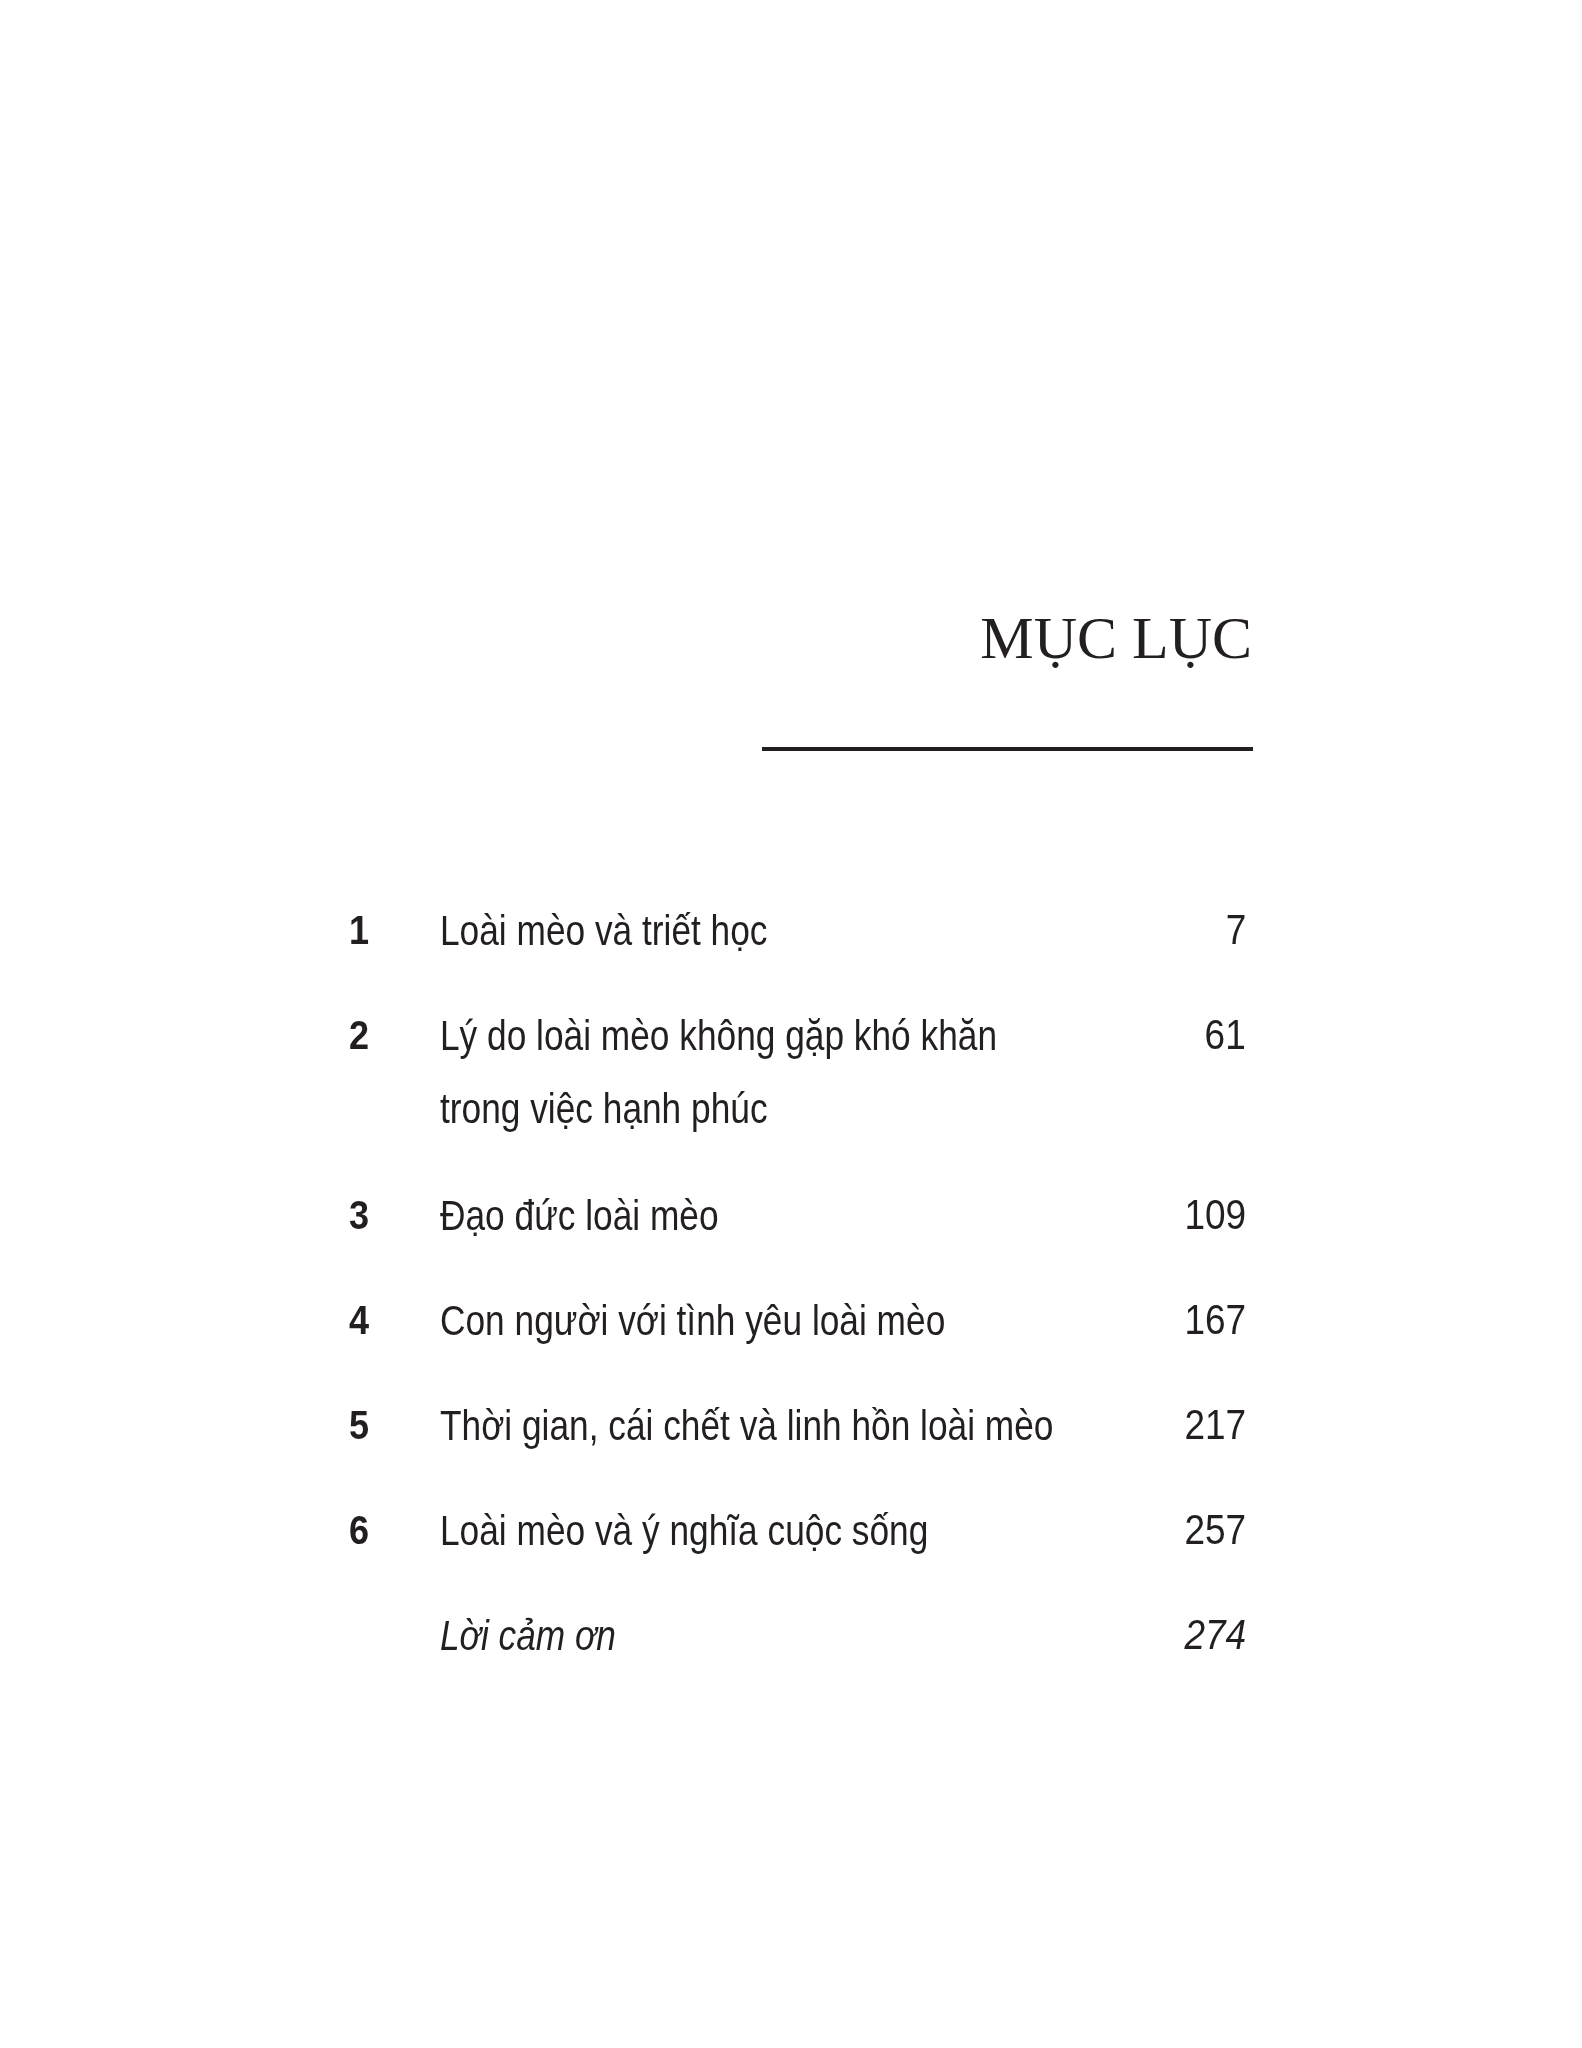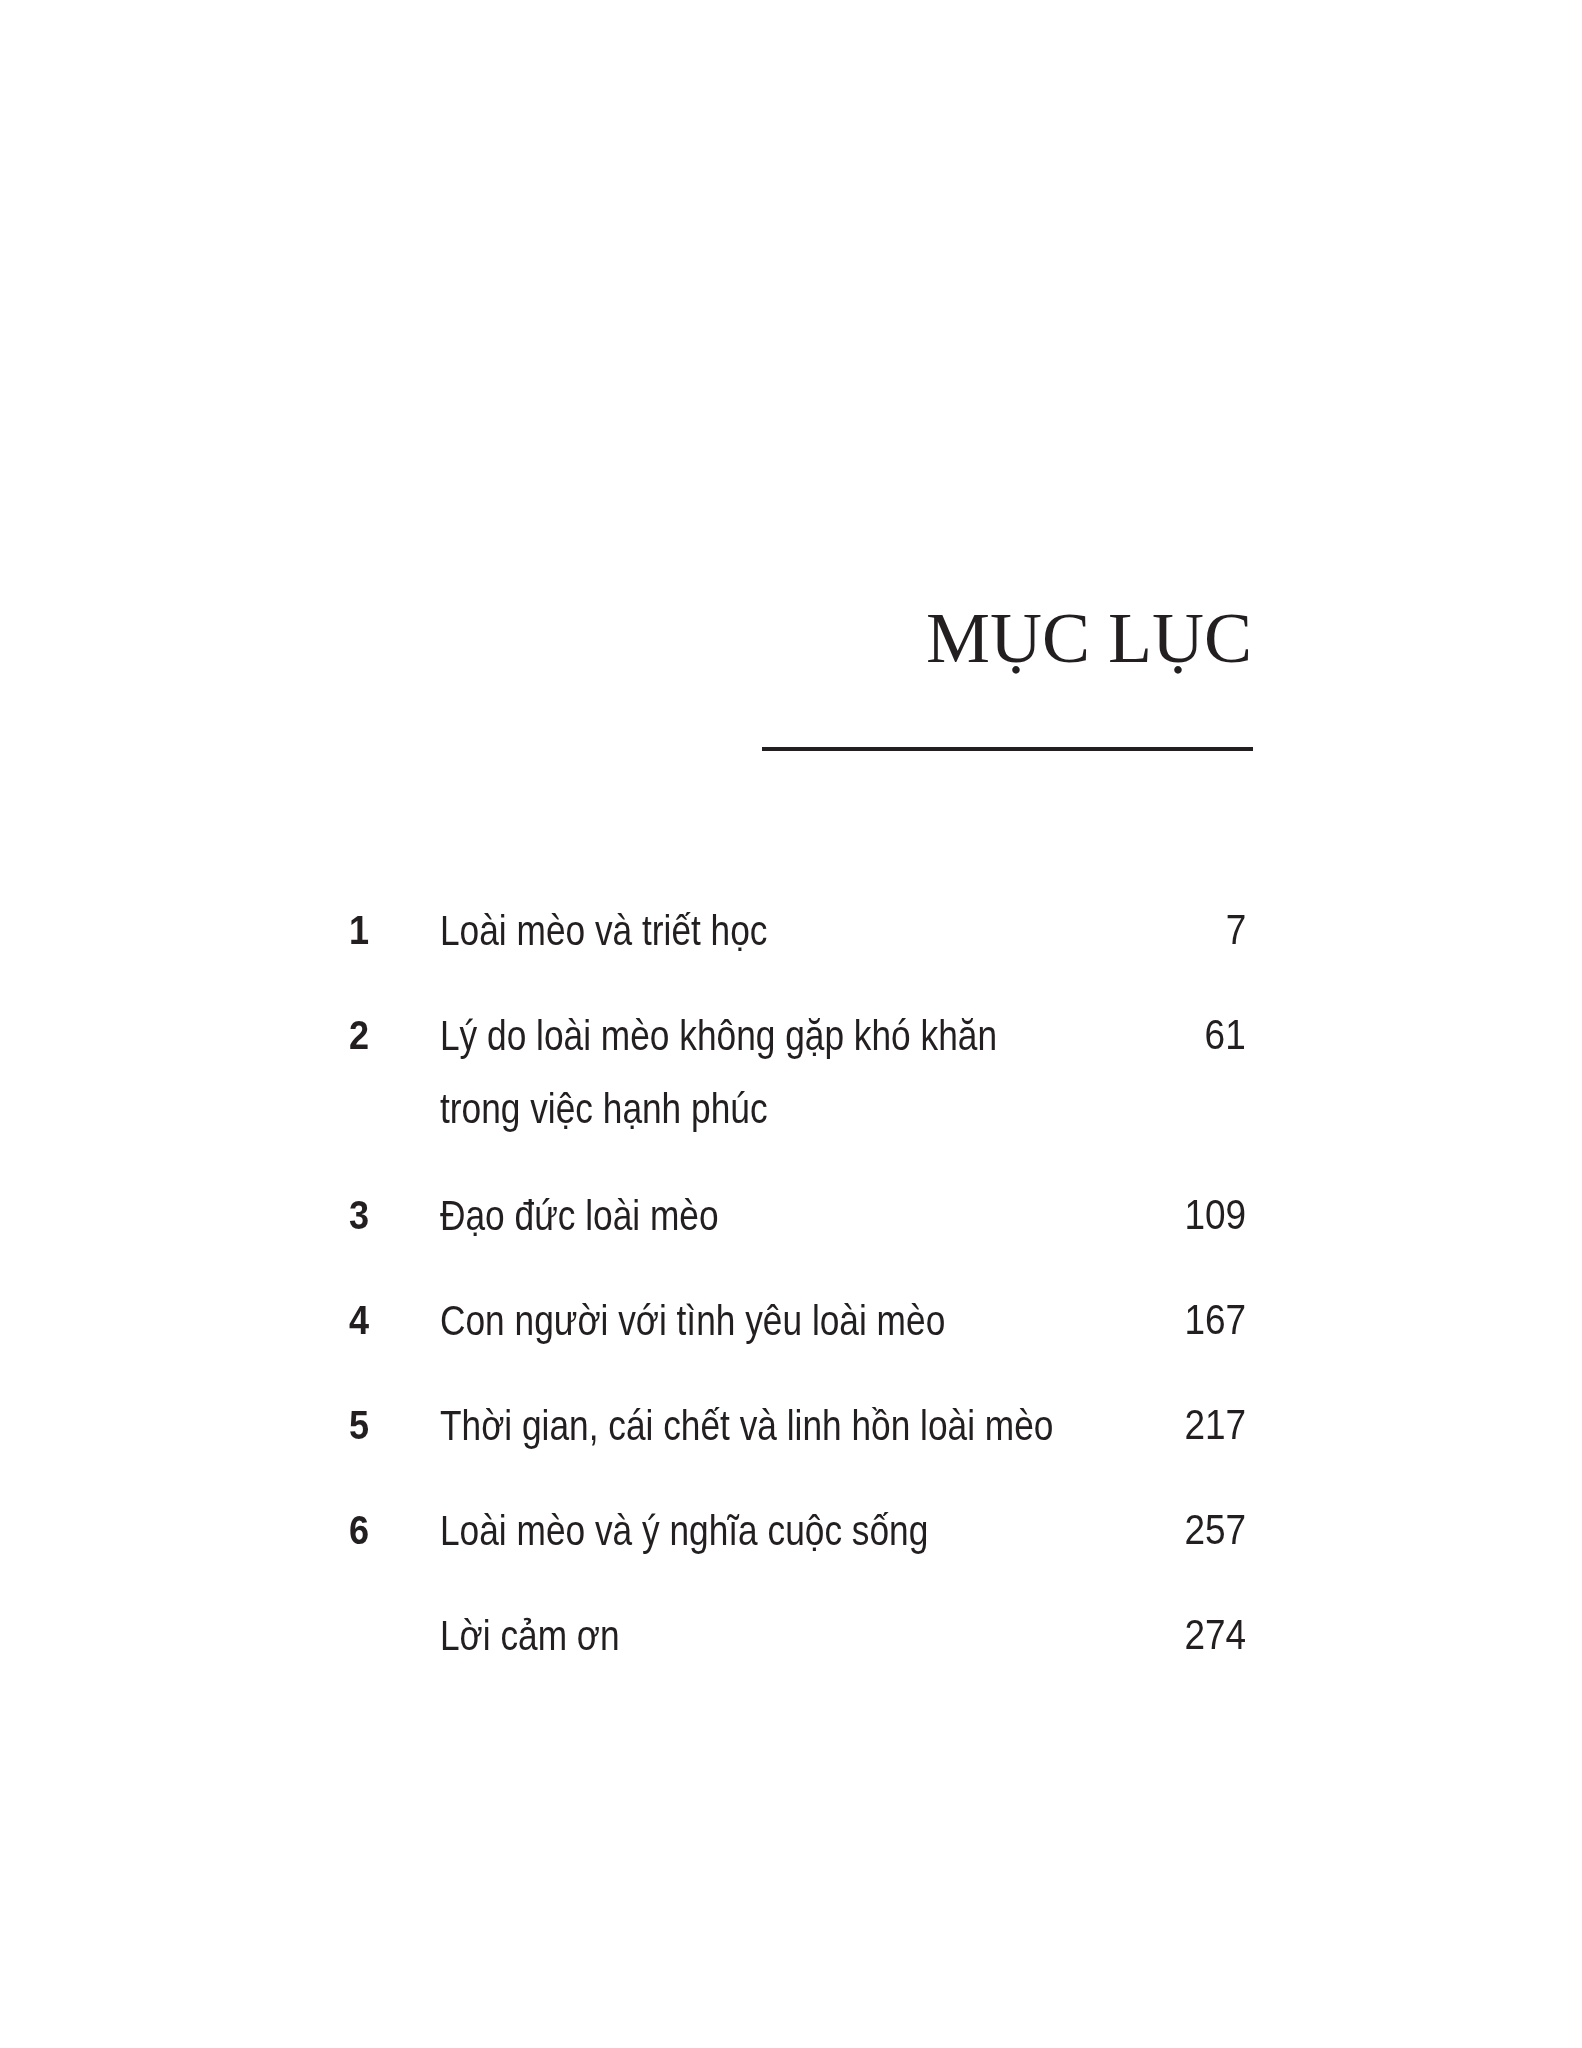--- a/index.html
+++ b/index.html
@@ -21,21 +21,21 @@
       height: 2048px;
       background: #ffffff;
     }
     .toc-title {
       position: absolute;
       right: 330px;
       top: 588px;
       margin: 0;
       font-family: "Liberation Serif", "DejaVu Serif", serif;
       font-weight: normal;
-      font-size: 72px;
+      font-size: 60px;
       line-height: 100px;
       letter-spacing: 0px;
       color: #231f20;
       white-space: nowrap;
     }
     .title-rule {
       position: absolute;
       left: 762px;
       top: 747px;
       width: 491px;
@@ -153,21 +153,21 @@
     </li>
 
     <li class="toc-entry" style="top:1500px;">
       <span class="entry-num">6</span>
       <span class="entry-title">
         <span class="line">Loài mèo và ý nghĩa cuộc sống</span>
       </span>
       <span class="entry-page">257</span>
     </li>
 
-    <li class="toc-entry" style="top:1605px;">
+    <li class="toc-entry" style="top:1605px;font-style:italic;">
       <span class="entry-num"></span>
       <span class="entry-title">
         <span class="line">Lời cảm ơn</span>
       </span>
       <span class="entry-page">274</span>
     </li>
 
   </ol>
 </div>
 

